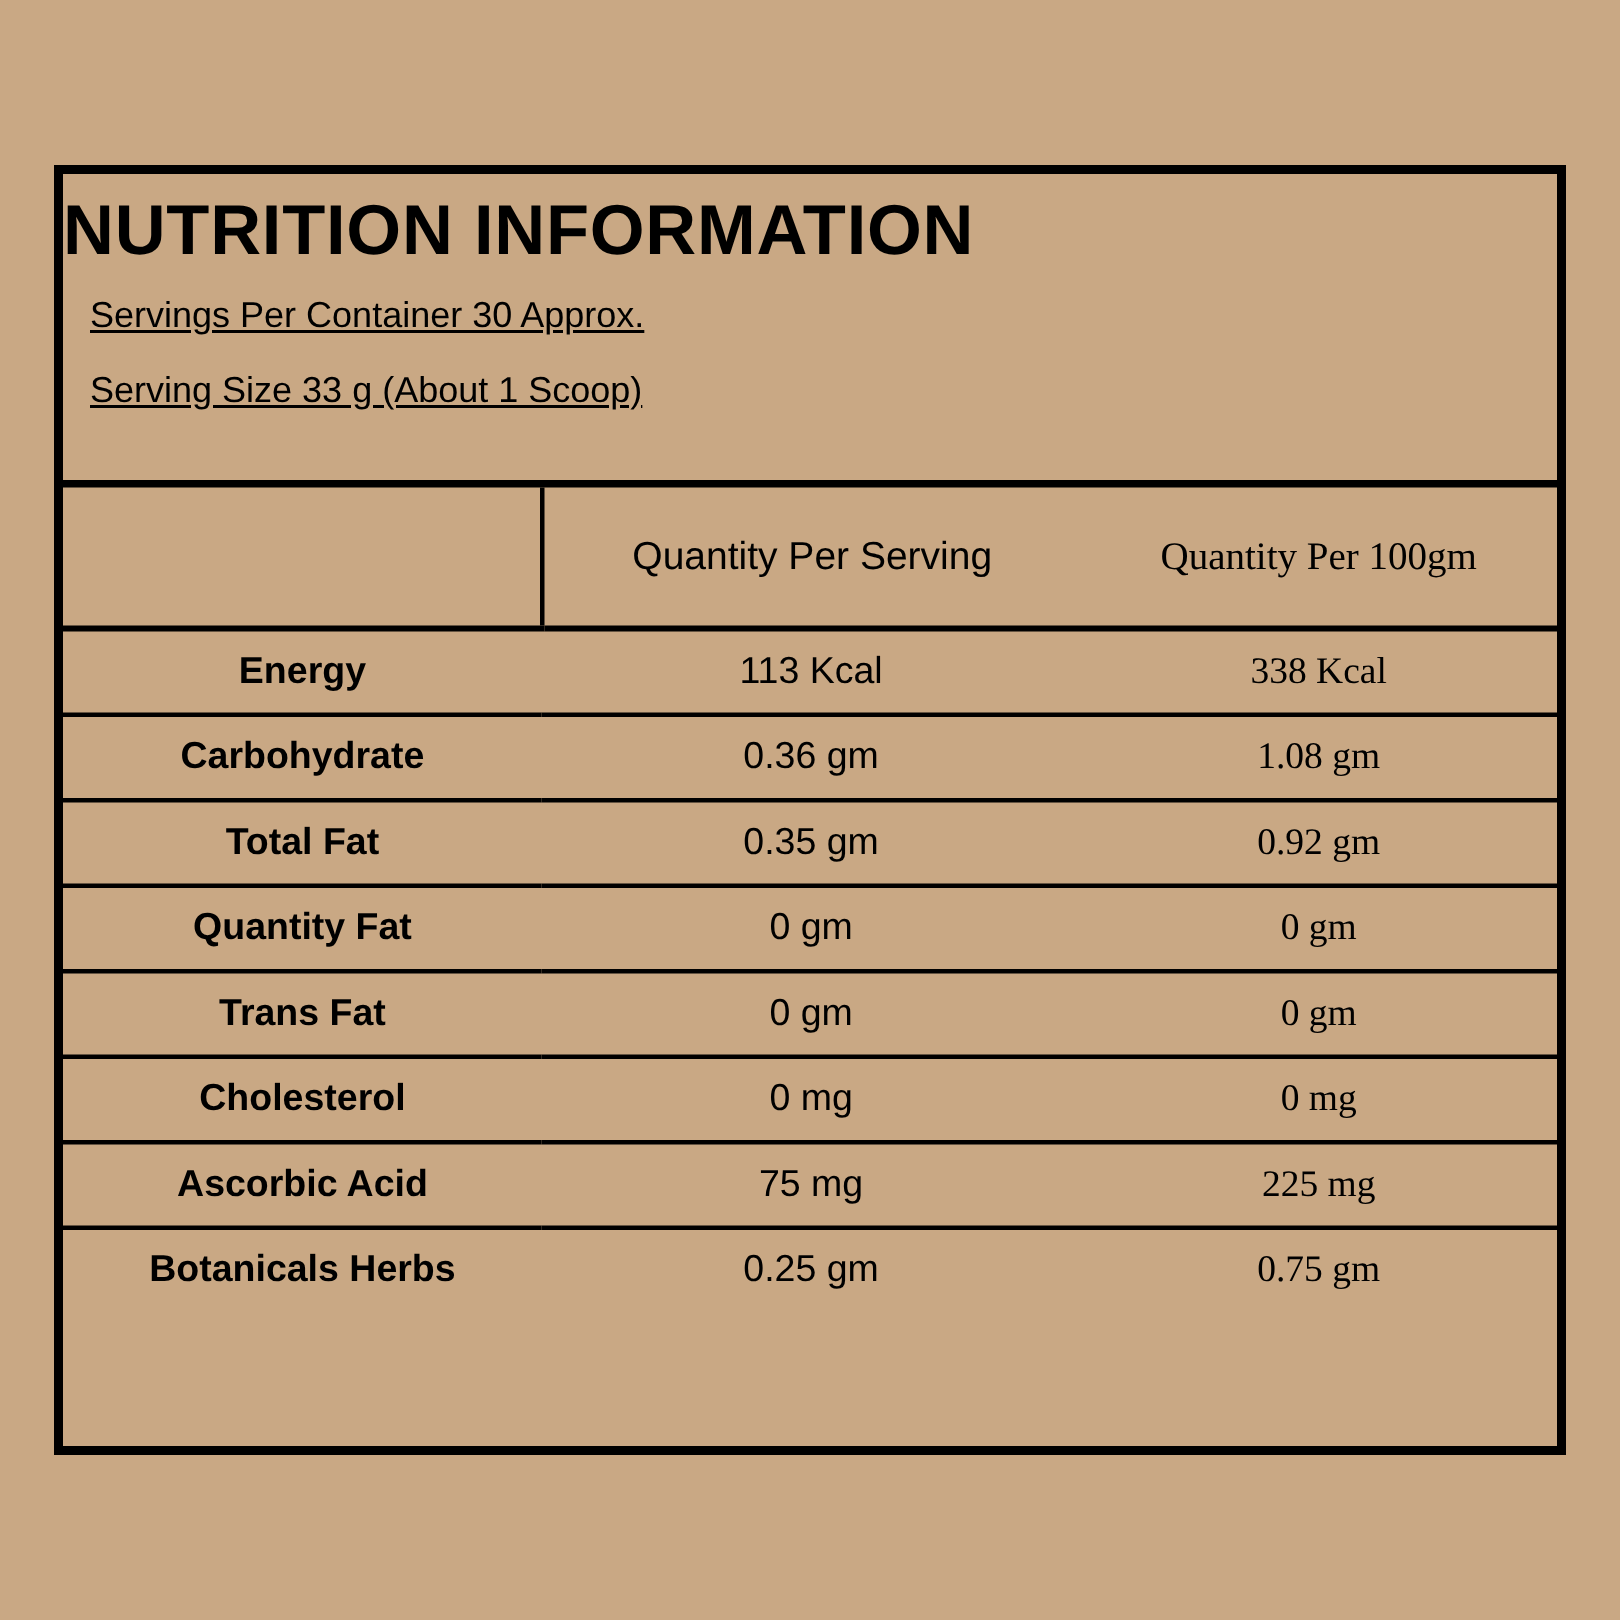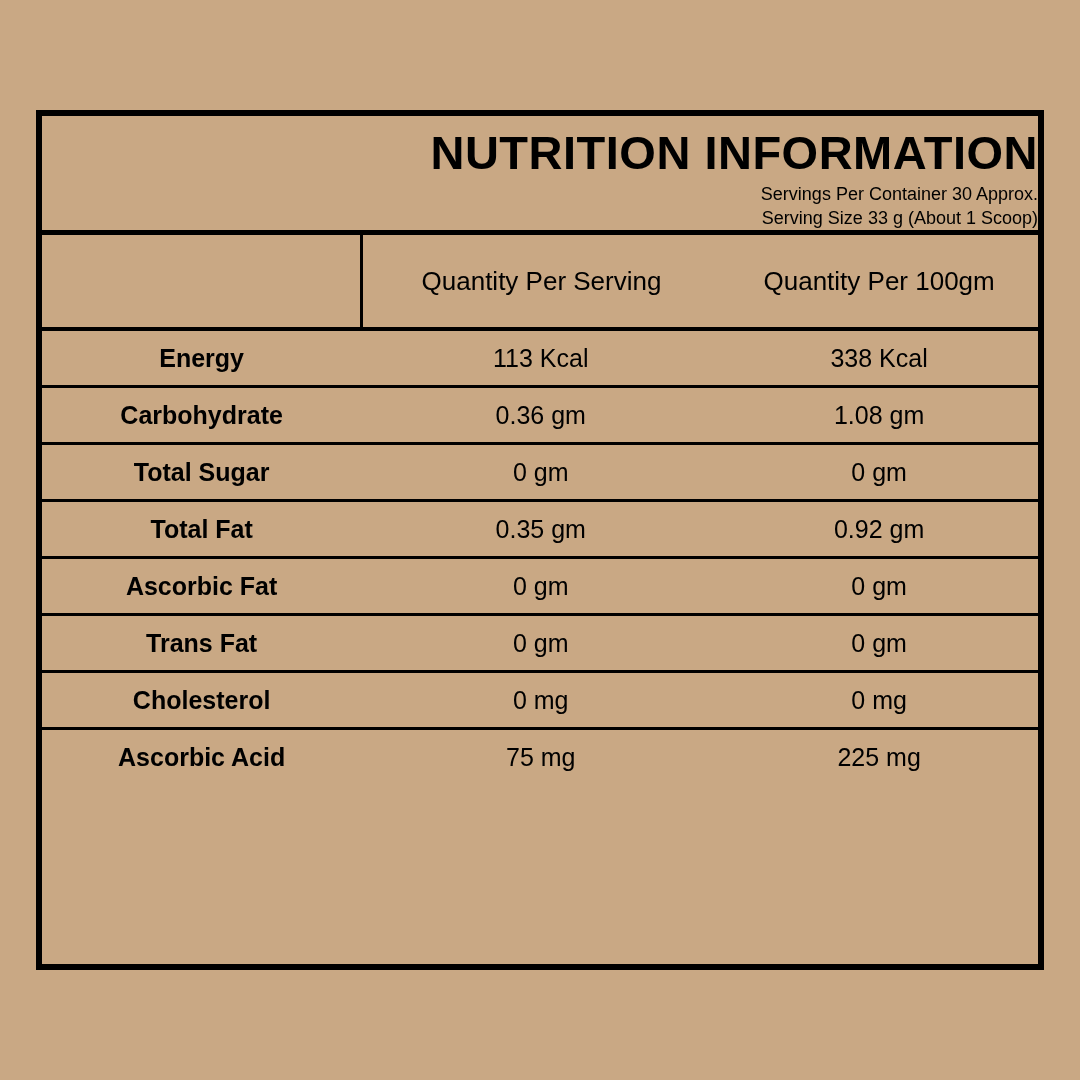--- a/index.html
+++ b/index.html
@@ -19,34 +19,35 @@
     left: 36px;
     top: 110px;
     width: 1008px;
     height: 860px;
     border: 6px solid #000000;
     box-sizing: border-box;
     background: #c9a884;
   }
   .header {
     border-bottom: 5px solid #000000;
-    padding: 12px 0 0 0;
-    text-align: right;
+    padding: 12px 0 26px 0;
+    text-align: left;
   }
   .title {
     font-size: 47px;
     font-weight: bold;
     letter-spacing: 0.5px;
     line-height: 1.05;
     margin: 0 0 6px 0;
   }
   .subline {
-    font-size: 18px;
+    font-size: 24px;
     line-height: 1.3;
-    margin: 0;
+    margin: 18px;
+    text-decoration: underline;
   }
   table.nutri {
     width: 100%;
     border-collapse: collapse;
     table-layout: fixed;
   }
   table.nutri td {
     border: 0;
     border-bottom: 3px solid #000000;
     height: 54px;
@@ -62,20 +63,21 @@
     width: 32%;
     border-right: 3px solid #000000;
     font-weight: bold;
   }
   td.c-serv {
     width: 36%;
     border-right: 3px solid #000000;
   }
   td.c-hundred {
     width: 32%;
+    font-family: Liberation Serif, serif;
   }
   tr.head td {
     height: 92px;
     font-size: 26px;
     border-bottom: 4px solid #000000;
   }
   tr.head td.c-label {
     border-right: 3px solid #000000;
   }
 </style>
@@ -102,45 +104,45 @@
         <td class="c-label">Energy</td>
         <td class="c-serv">113 Kcal</td>
         <td class="c-hundred">338 Kcal</td>
       </tr>
       <tr>
         <td class="c-label">Carbohydrate</td>
         <td class="c-serv">0.36 gm</td>
         <td class="c-hundred">1.08 gm</td>
       </tr>
       <tr>
-        <td class="c-label">Total Sugar</td>
-        <td class="c-serv">0 gm</td>
-        <td class="c-hundred">0 gm</td>
-      </tr>
-      <tr>
         <td class="c-label">Total Fat</td>
         <td class="c-serv">0.35 gm</td>
         <td class="c-hundred">0.92 gm</td>
       </tr>
       <tr>
-        <td class="c-label">Ascorbic Fat</td>
+        <td class="c-label">Quantity Fat</td>
         <td class="c-serv">0 gm</td>
         <td class="c-hundred">0 gm</td>
       </tr>
       <tr>
         <td class="c-label">Trans Fat</td>
         <td class="c-serv">0 gm</td>
         <td class="c-hundred">0 gm</td>
       </tr>
       <tr>
         <td class="c-label">Cholesterol</td>
         <td class="c-serv">0 mg</td>
         <td class="c-hundred">0 mg</td>
       </tr>
       <tr>
         <td class="c-label">Ascorbic Acid</td>
         <td class="c-serv">75 mg</td>
         <td class="c-hundred">225 mg</td>
       </tr>
+      <tr>
+        <td class="c-label">Botanicals Herbs</td>
+        <td class="c-serv">0.25 gm</td>
+        <td class="c-hundred">0.75 gm</td>
+      </tr>
     </tbody>
   </table>
 
 </div>
 
 </body></html>

